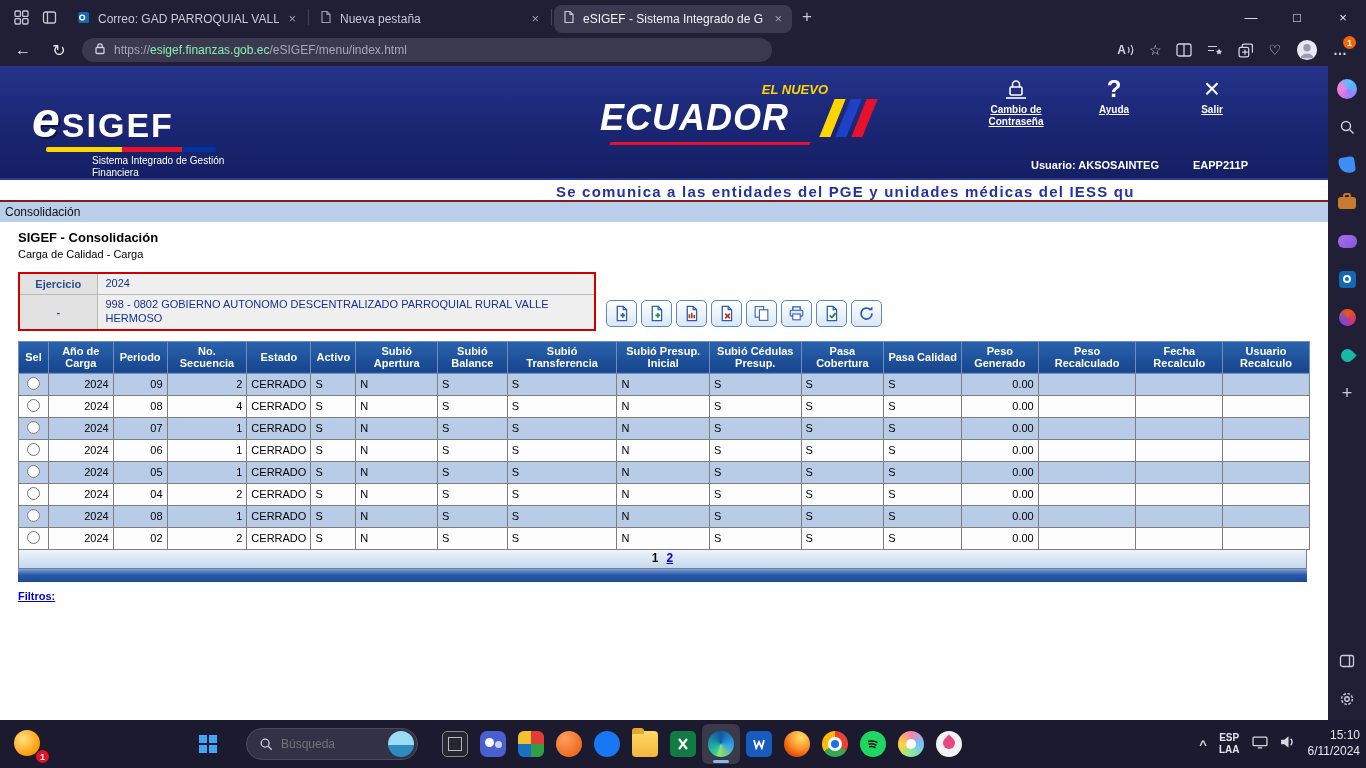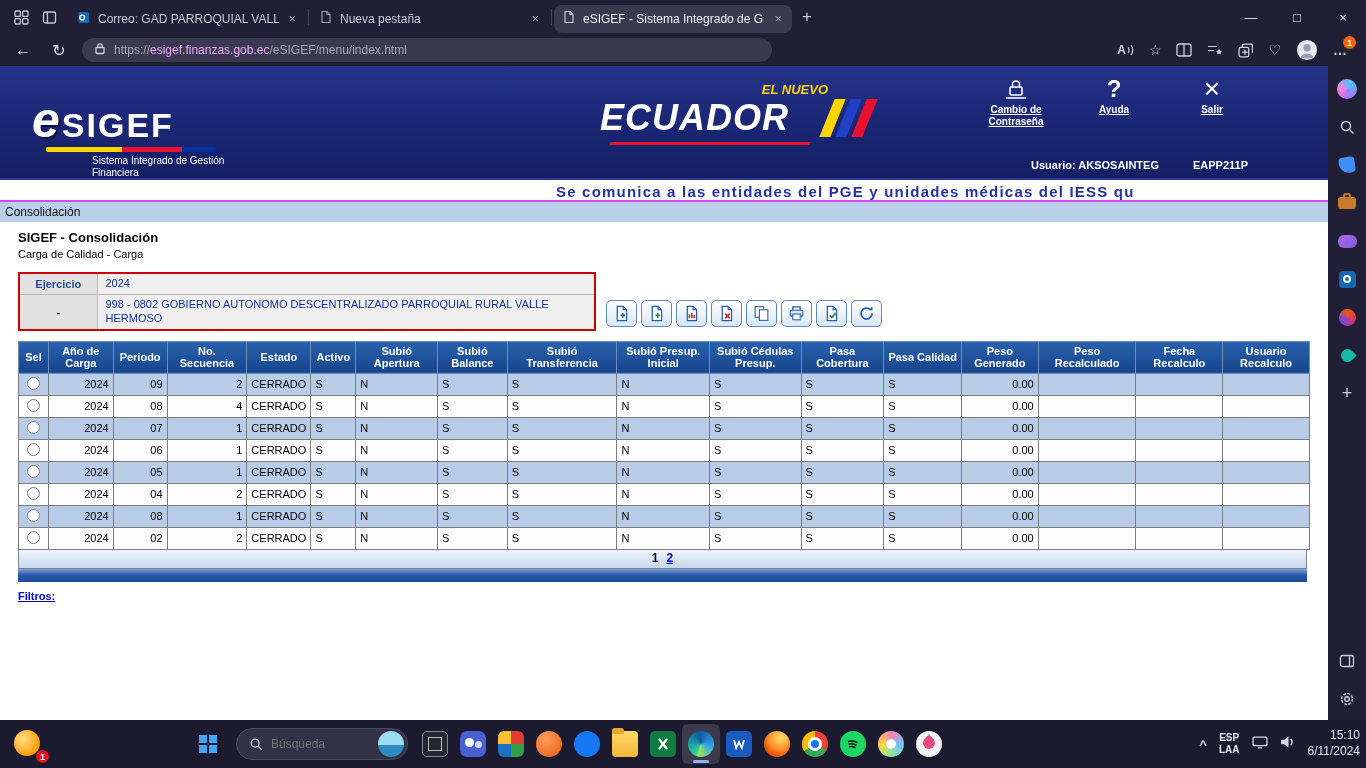--- a/index.html
+++ b/index.html
@@ -19,21 +19,21 @@
   .tabsep { width:1px; height:16px; background:#46455c; margin:0 2px; }
   .newtab { color:#c9c9d6; font-size:17px; padding:0 10px; }
   .wincontrols { margin-left:auto; display:flex; height:34px; }
   .wincontrols span { width:46px; height:34px; display:flex; align-items:center; justify-content:center;
     color:#e9e9f2; font-size:13px; }
   .navbar { height:32px; background:#201f35; display:flex; align-items:center; gap:10px; padding:0 10px; }
   .navbtn { color:#e3e3ee; font-size:16px; width:26px; text-align:center; }
   .addressbar { flex:0 0 690px; height:24px; background:#3a3950; border-radius:12px;
     display:flex; align-items:center; gap:8px; padding:0 12px; }
   .url { font-size:12px; white-space:nowrap; overflow:hidden; }
-  .u-dim { color:#a7a7bb; } .u-host { color:#f0abfc; }
+  .u-dim { color:#a7a7bb; } .u-host { color:#86efac; }
   .nav-right { margin-left:auto; display:flex; align-items:center; gap:15px; padding-right:8px; color:#cfd2e0; }
   .nav-right > span { display:flex; align-items:center; font-size:14px; position:relative; }
   .aloud b { font-size:12px; font-weight:bold; color:#cfd2e0; margin-right:1px; }
   .avatar svg { display:block; }
   .more i { font-style:normal; font-weight:bold; letter-spacing:1px; font-size:14px; }
   .badge { position:absolute; top:-6px; right:-8px; min-width:13px; height:13px; border-radius:7px;
     font-size:9px; font-style:normal; font-weight:bold; color:#fff; display:flex; align-items:center;
     justify-content:center; padding:0 3px; }
   .badge.orange { background:#f7630c; }
 
@@ -61,21 +61,21 @@
   .ec-stripes i { width:11px; height:38px; transform:skewX(-22deg); display:block; }
   .ec-stripes .s1 { background:#ffd500; } .ec-stripes .s2 { background:#2040c8; } .ec-stripes .s3 { background:#e8112d; }
   .ec-swoosh { width:200px; height:3px; background:#e8112d; transform:skewX(-30deg); margin:3px 0 0 10px; }
   .hdr-actions { position:absolute; right:78px; top:10px; display:flex; gap:22px; }
   .hact { width:76px; display:flex; flex-direction:column; align-items:center; gap:2px; }
   .hact .hico { height:26px; display:flex; align-items:center; justify-content:center; font-weight:bold; }
   .hact .q { font-size:24px; } .hact .x { font-size:28px; font-weight:normal; line-height:.8; }
   .hlbl { font-size:10px; font-weight:bold; text-decoration:underline; text-align:center; line-height:1.2; }
   .hdr-user { position:absolute; right:80px; bottom:7px; display:flex; gap:34px; font-size:11px; font-weight:bold; }
 
-  .marquee { height:24px; background:#fff; border-top:2px solid #2b3990; border-bottom:2px solid #d946ef;
+  .marquee { height:24px; background:#fff; border-top:2px solid #2b3990; border-bottom:2px solid #7f1d1d;
     position:relative; overflow:hidden; }
   .marquee span { position:absolute; left:556px; top:3px; white-space:nowrap; color:#2433a0;
     font-size:15px; font-weight:bold; letter-spacing:1.2px; }
   .crumb { height:20px; background:#b9cfe9; font-size:12px; color:#111; padding:3px 5px; }
 
   .content { padding:8px 18px 0; }
   .ptitle { font-size:13px; font-weight:bold; color:#000; }
   .psub { font-size:11px; margin-top:3px; color:#000; }
   .formrow { display:flex; margin-top:12px; }
   .redbox { width:578px; border:2px solid #cc0000; border-collapse:collapse; background:#ececec; }
@@ -102,21 +102,21 @@
   .bluebar { width:1289px; height:13px; background:linear-gradient(180deg,#7aa3dc,#2a5aa8 45%,#1c4a96); }
   .filtros { display:inline-block; margin-top:8px; font-size:11px; font-weight:bold; color:#0000cc;
     text-decoration:underline; cursor:pointer; }
 
   
   .taskbar { position:relative; height:48px; background:#1b1a2e; }
   .tk-left { position:absolute; left:14px; top:10px; width:30px; height:30px; }
   .sun { display:block; width:26px; height:26px; border-radius:50%;
     background:radial-gradient(circle at 35% 35%,#ffe082,#ff9800 75%); }
   .badge.red { background:#e81123; top:auto; bottom:-3px; right:-5px; }
-  .tk-center { position:absolute; left:188px; top:0; height:48px; display:flex; align-items:center; gap:8px; }
+  .tk-center { position:absolute; left:188px; top:0; height:48px; display:flex; align-items:center; gap:18px; }
   .start { width:40px; height:40px; display:flex; align-items:center; justify-content:center; border-radius:6px; }
   .start b { display:grid; grid-template-columns:8px 8px; grid-template-rows:8px 8px; gap:2px; }
   .start b i { background:#42a6f5; display:block; }
   .searchpill { width:172px; height:32px; background:#323146; border:1px solid #4a4960; border-radius:16px;
     display:flex; align-items:center; gap:8px; padding:0 3px 0 12px; }
   .searchpill input { background:transparent; border:none; outline:none; color:#cfcfd8; font-size:12px; width:92px;
     font-family:inherit; }
   .pill-img { width:26px; height:26px; border-radius:13px; margin-left:auto;
     background:linear-gradient(180deg,#9adcf5 0 55%,#2e8bc0 55%); }
   .tb-app { position:relative; width:38px; height:40px; display:flex; align-items:center; justify-content:center;

